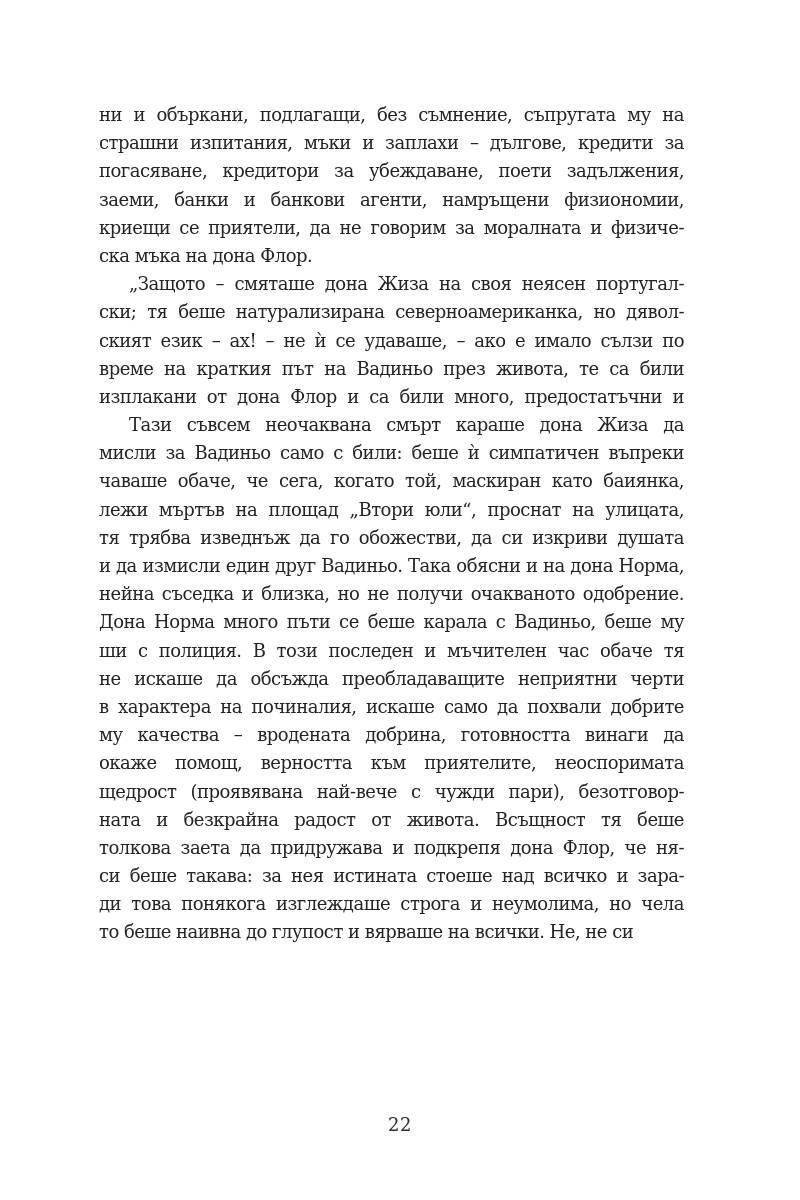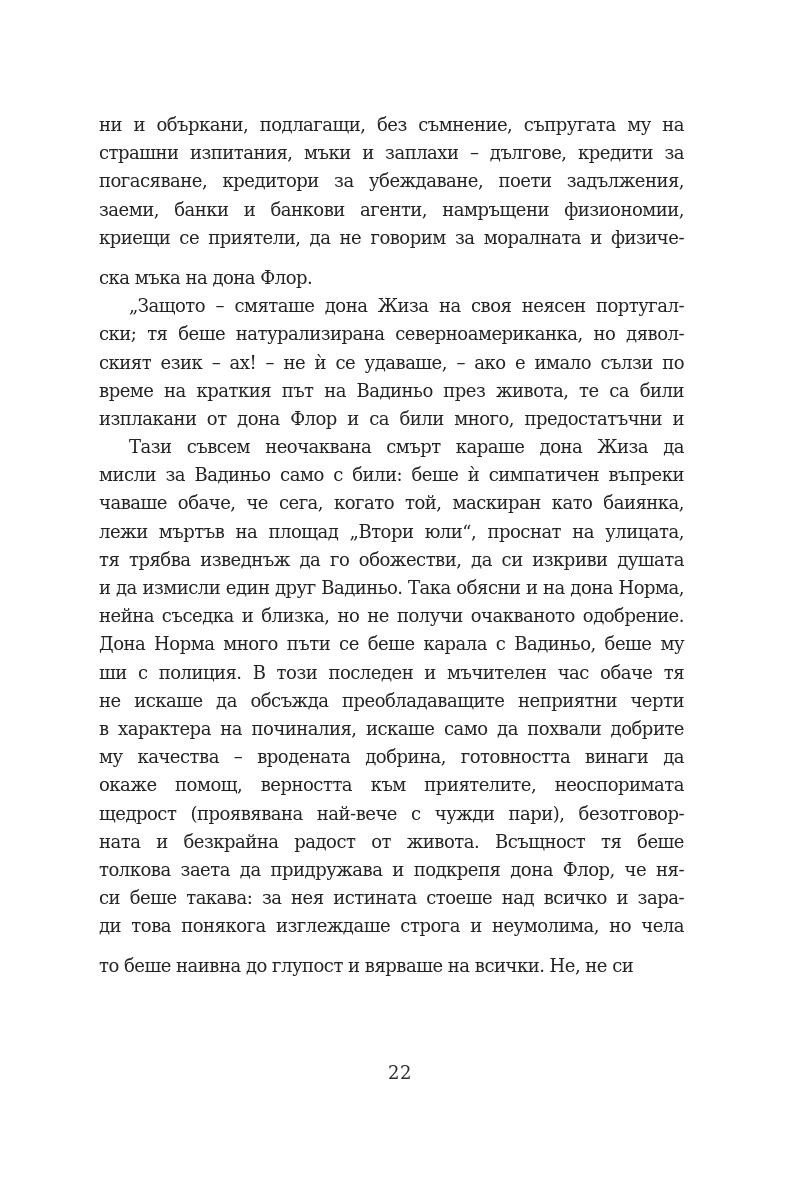--- a/index.html
+++ b/index.html
@@ -15,48 +15,47 @@
     color: #242424;
   }
   .page {
     position: absolute;
     inset: 0;
     background: #ffffff;
   }
   .text-block {
     position: absolute;
     left: 99px;
-    top: 111px;
+    top: 101px;
     width: 585px;
     font-size: 18px;
     letter-spacing: -0.5px;
     line-height: 28.2px;
   }
   .para { }
   .line {
     height: 28.2px;
     white-space: normal;
     overflow: visible;
   }
   .line-just {
     text-align: justify;
     text-align-last: justify;
   }
   .line-last {
     text-align: center;
     text-align-last: left;
-    margin-top: 12px;
   }
   .line-indent {
     padding-left: 30px;
   }
   .folio {
     position: absolute;
     left: 0;
-    top: 1062px;
+    top: 1114px;
     width: 100%;
     text-align: center;
     font-size: 18px;
     letter-spacing: 0.5px;
     color: #2e2e2e;
   }
 </style>
 </head>
 <body>
 

